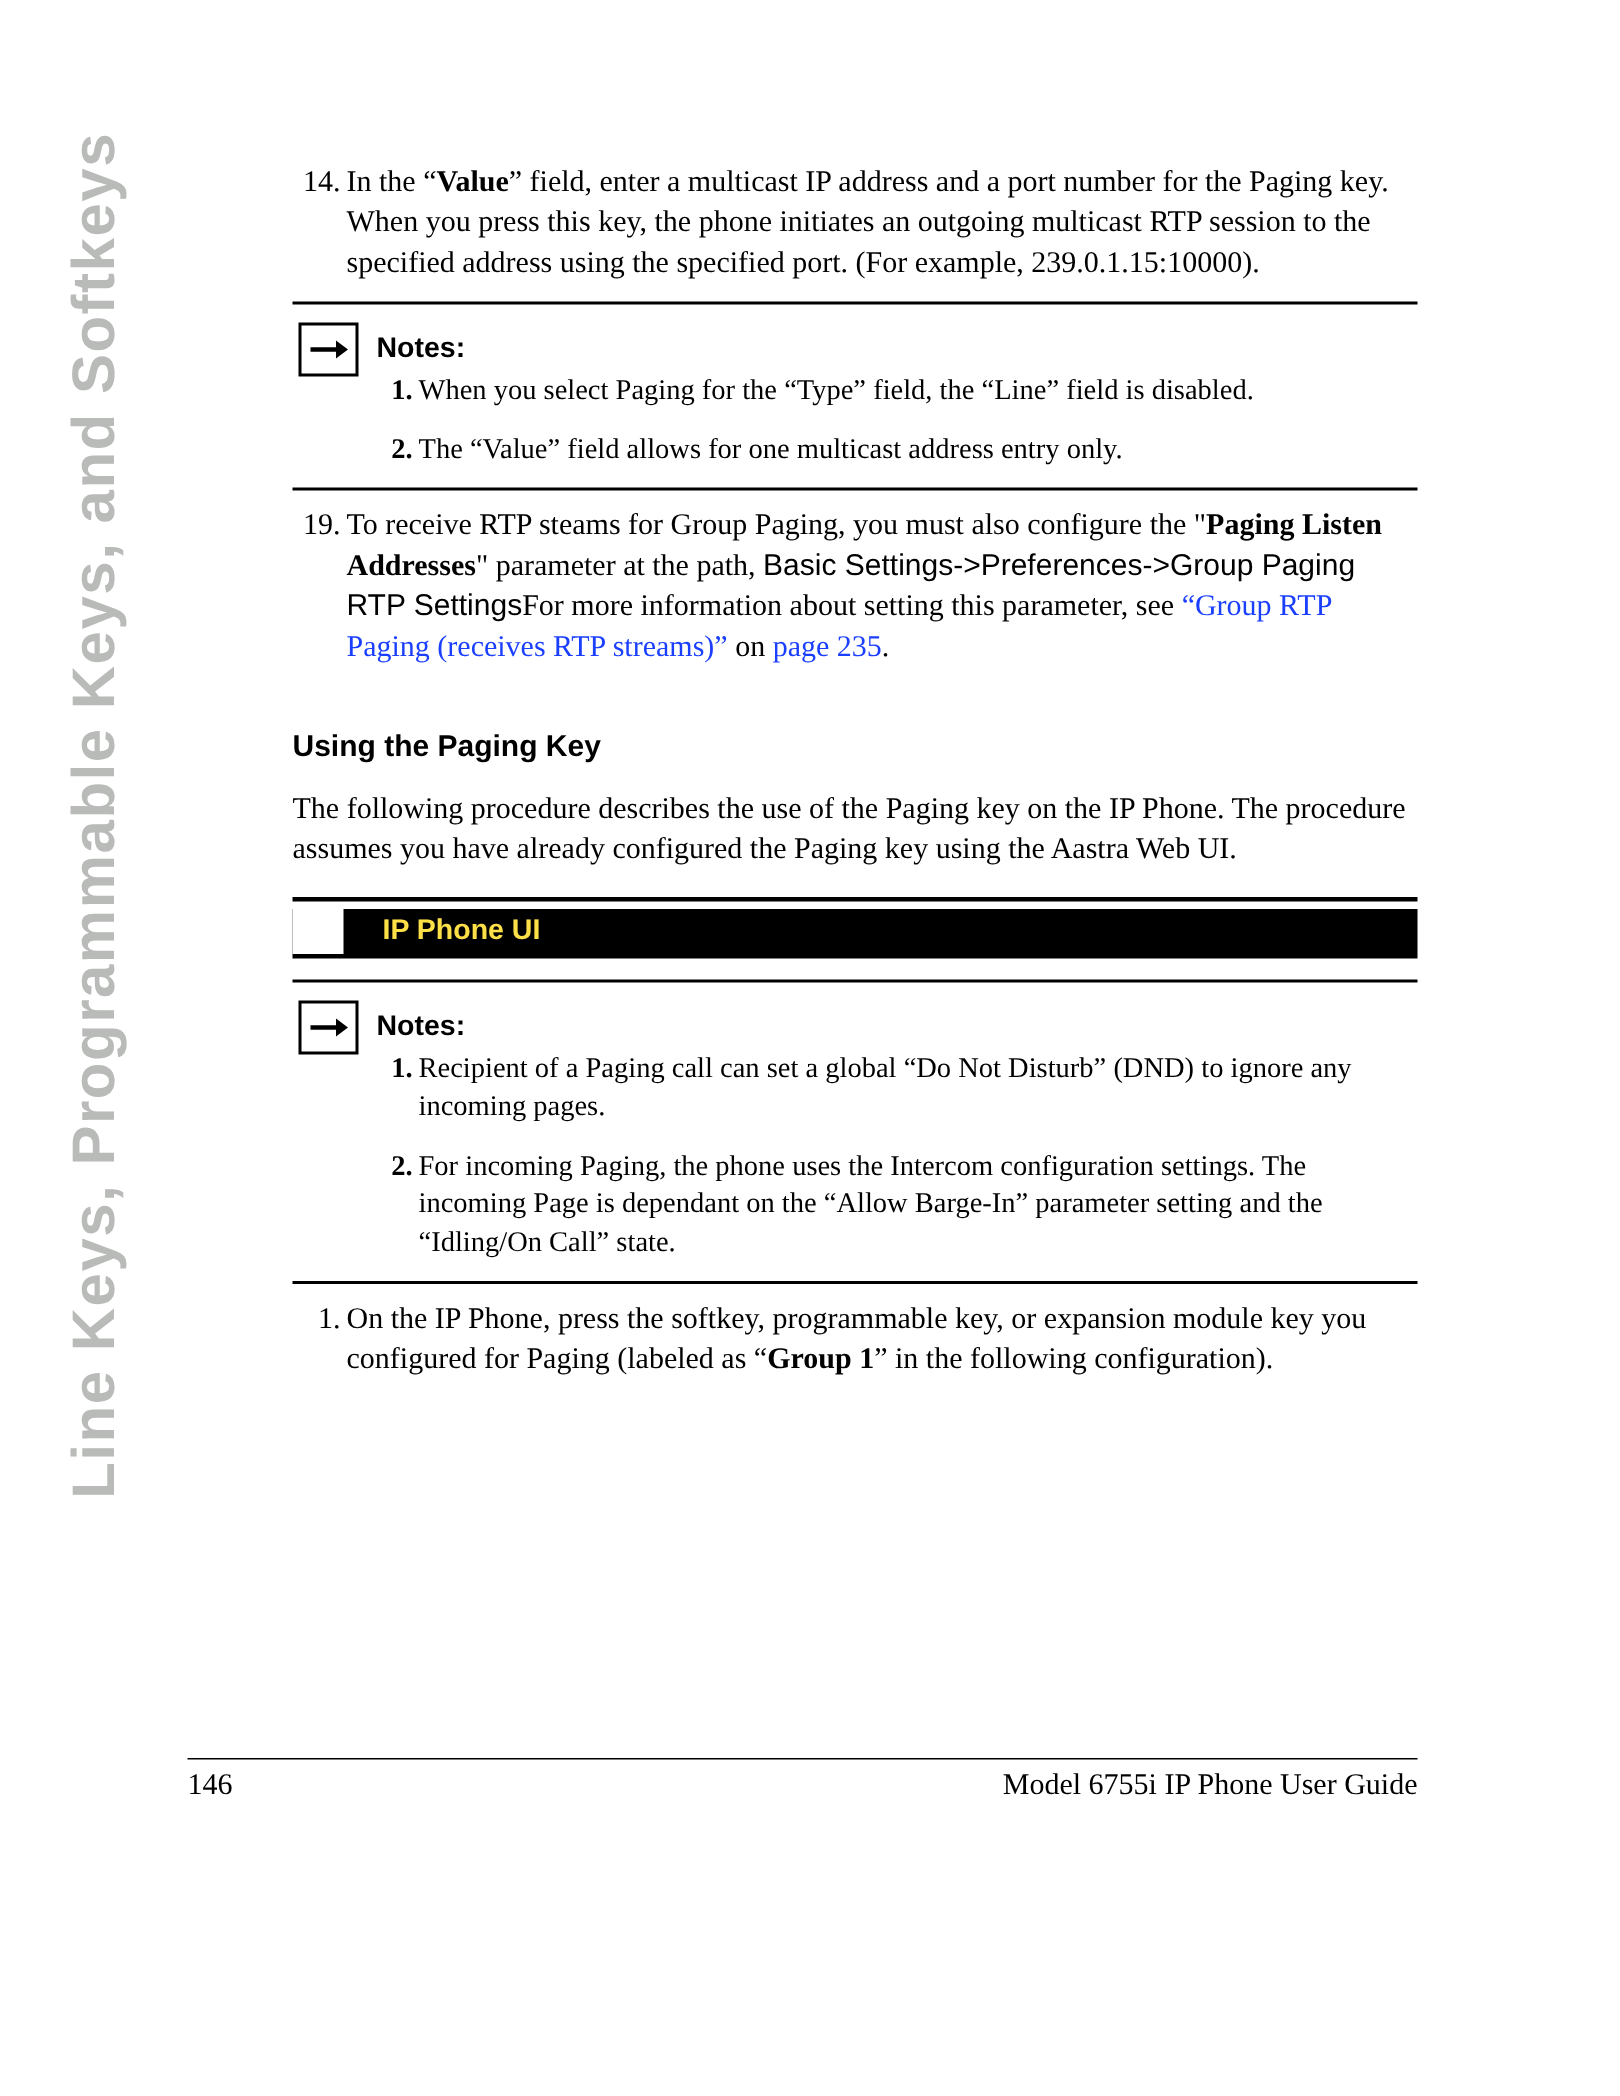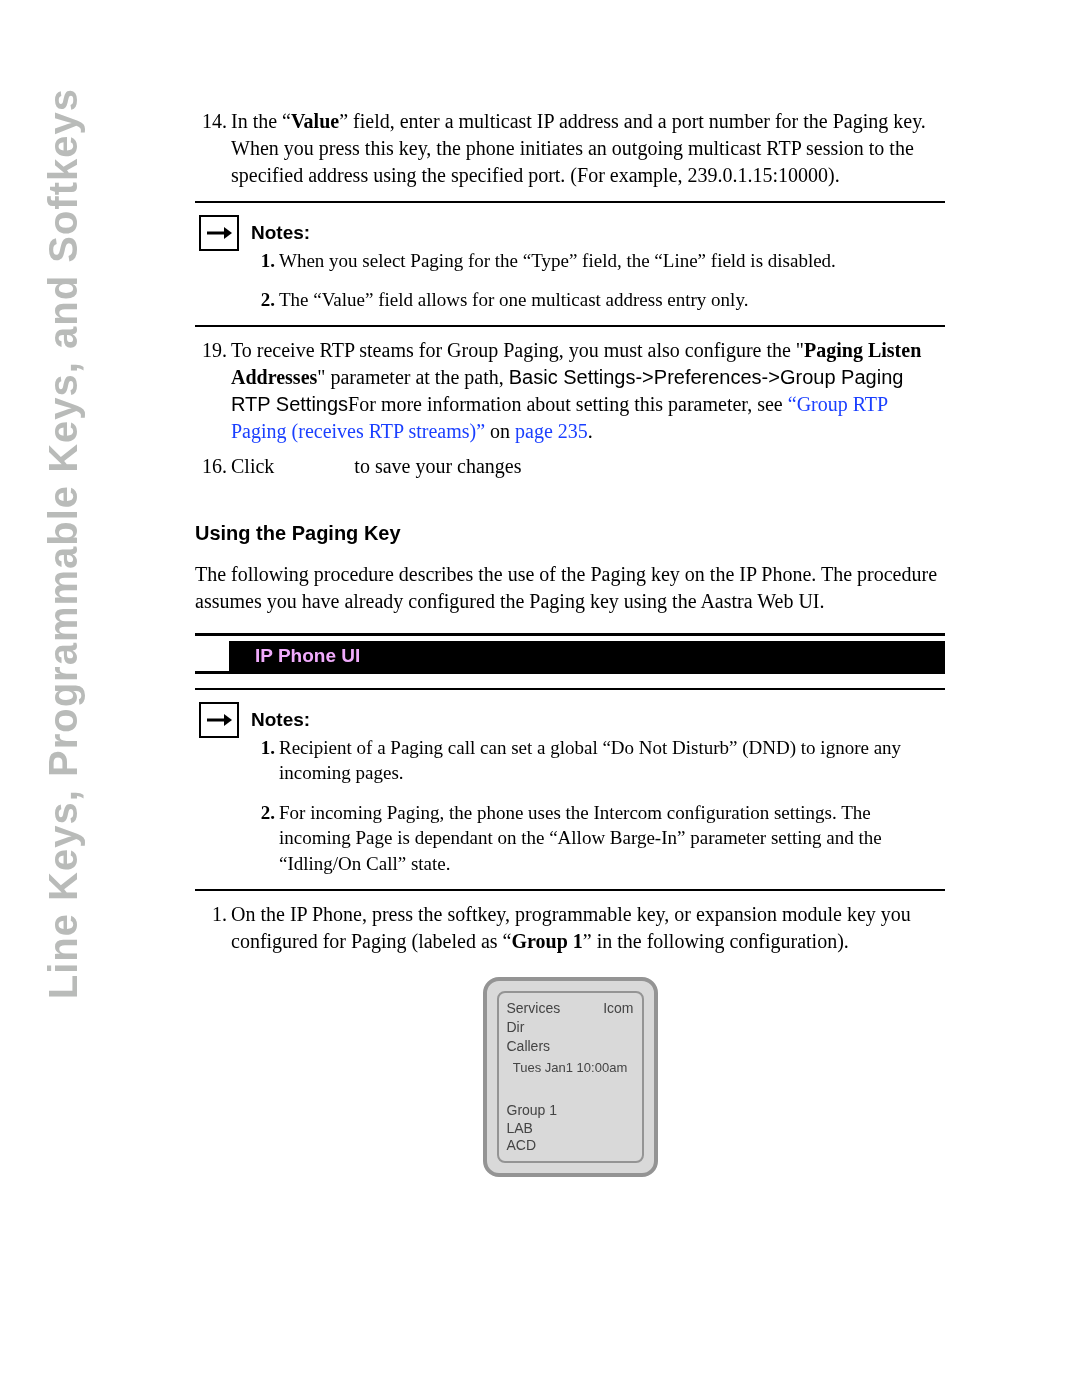--- a/index.html
+++ b/index.html
@@ -102,21 +102,21 @@
     margin: 40px 0 14px 0;
   }
   .bar-block {
     margin-top: 18px;
     border-top: 3px solid #000;
     border-bottom: 3px solid #000;
   }
   .bar-gap-top { height: 5px; }
   .bar {
     background: #000;
-    color: #f0abfc;
+    color: #fde047;
     display: flex;
     align-items: center;
     height: 30px;
   }
   .bar-square {
     width: 34px; height: 30px; background: #fff; margin-right: 26px;
   }
   .bar-label {
     font-family: Arial, Helvetica, sans-serif;
     font-weight: 700;
@@ -205,28 +205,20 @@
       </div>
     </div>
 
     <div class="ol-item">
       <div class="ol-num">19.</div>
       <div class="ol-body">
         <span>To receive RTP steams for Group Paging, you must also configure the "</span><b>Paging Listen Addresses</b><span>" parameter at the path, </span><span style="font-family: Arial, Helvetica, sans-serif;">Basic Settings-&gt;Preferences-&gt;Group Paging RTP Settings</span><span>For more information about setting this parameter, see </span><a class="link">“Group RTP Paging (receives RTP streams)”</a><span> on </span><a class="link">page 235</a><span>.</span>
       </div>
     </div>
 
-    <div class="ol-item" style="margin-top:8px;">
-      <div class="ol-num">16.</div>
-      <div class="ol-body">
-        <span>Click</span>
-        <span style="display:inline-block; width:70px;"></span>
-        <span>to save your changes</span>
-      </div>
-    </div>
 
     <div class="subhead">Using the Paging Key</div>
 
     <div style="margin-bottom:6px;">The following procedure describes the use of the Paging key on the IP Phone. The procedure assumes you have already configured the Paging key using the Aastra Web UI.</div>
 
     <div class="bar-block">
       <div class="bar-gap-top"></div>
       <div class="bar">
         <div class="bar-square"></div>
         <div class="bar-label">IP Phone UI</div>
@@ -255,35 +247,21 @@
       </div>
     </div>
 
     <div class="ol-item" style="margin-top:10px;">
       <div class="ol-num">1.</div>
       <div class="ol-body">
         <span>On the IP Phone, press the softkey, programmable key, or expansion module key you configured for Paging (labeled as “</span><b>Group 1</b><span>” in the following configuration).</span>
       </div>
     </div>
 
-    <div class="phone-wrap">
-      <div class="phone">
-        <div class="phone-inner">
-          <div class="phone-row">
-            <span>Services</span>
-            <span>Icom</span>
-          </div>
-          <div>Dir</div>
-          <div>Callers</div>
-          <div class="phone-date">Tues Jan1 10:00am</div>
-          <div class="phone-bottom">
-            <div>Group 1</div>
-            <div>LAB</div>
-            <div>ACD</div>
-          </div>
-        </div>
-      </div>
-    </div>
 
   </div>
 
+  <div class="footer">
+    <span>146</span>
+    <span>Model 6755i IP Phone User Guide</span>
+  </div>
 
 </div>
 
 </body></html>

